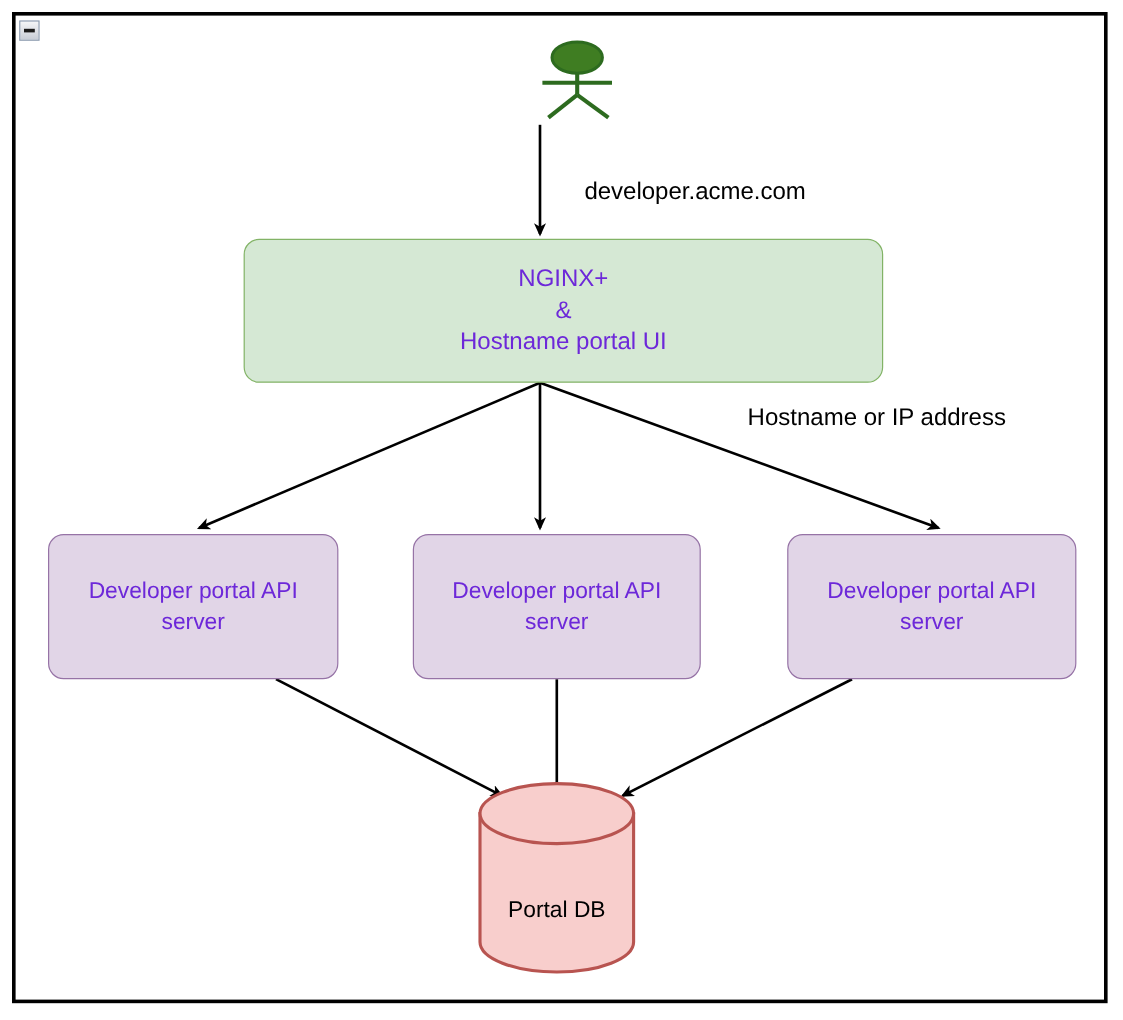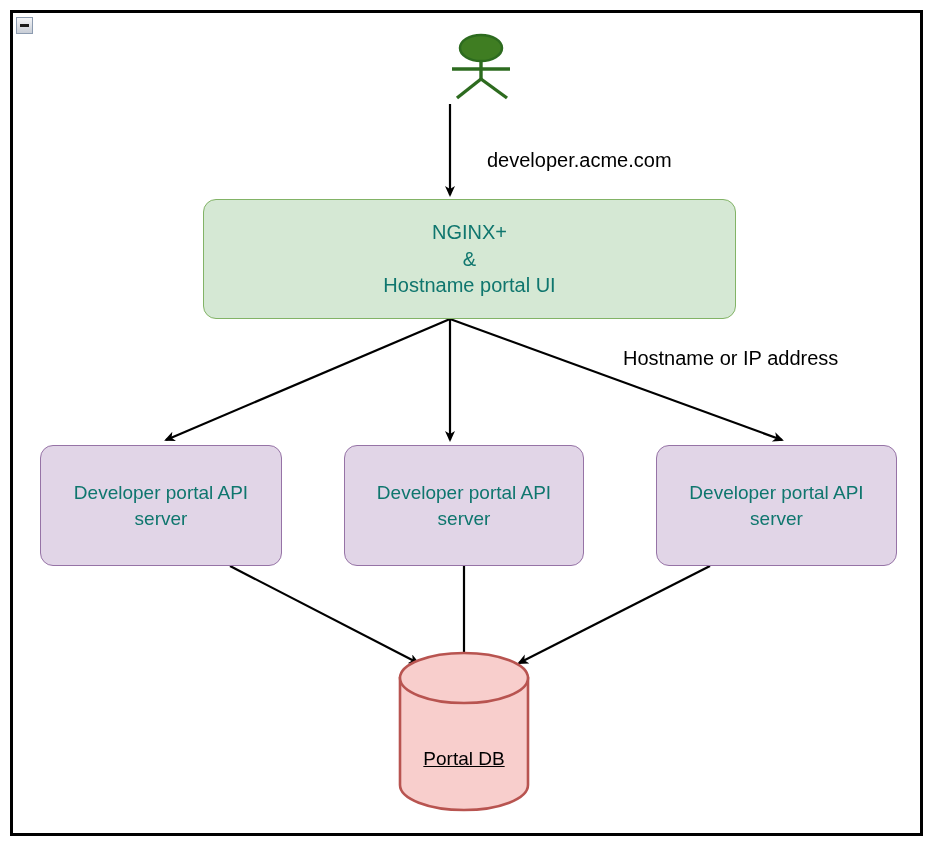--- a/index.html
+++ b/index.html
@@ -55,21 +55,21 @@
   }
   .node-box {
     position: absolute;
     box-sizing: border-box;
     border-radius: 13px;
     display: flex;
     align-items: center;
     justify-content: center;
     text-align: center;
     line-height: 1.32;
-    color: #0f766e;
+    color: #6d28d9;
     z-index: 6;
   }
   .node-green {
     background: #d5e8d4;
     border: 1.6px solid #82b366;
     font-size: 20px;
   }
   .node-purple {
     background: #e1d5e7;
     border: 1.6px solid #9673a6;
@@ -83,21 +83,20 @@
     white-space: nowrap;
     z-index: 8;
   }
   .db-label {
     position: absolute;
     color: #000000;
     font-size: 19px;
     white-space: nowrap;
     text-align: center;
     z-index: 9;
-    text-decoration: underline;
   }
 </style>
 </head>
 <body>
 
 <div id="canvas">
 
   <div id="frame"></div>
 
   <div id="collapse-btn" title="Collapse">
@@ -161,15 +160,15 @@
     <div>
       <div>Developer portal API</div>
       <div>server</div>
     </div>
   </div>
 
   <div class="db-label" style="left:400px; top:748px; width:128px;">Portal DB</div>
 
   <div class="edge-label" style="left:487px; top:149px;">developer.acme.com</div>
 
-  <div class="edge-label" style="left:623px; top:337px;margin-top:10px;">Hostname or IP address</div>
+  <div class="edge-label" style="left:623px; top:337px;">Hostname or IP address</div>
 
 </div>
 
 </body></html>

